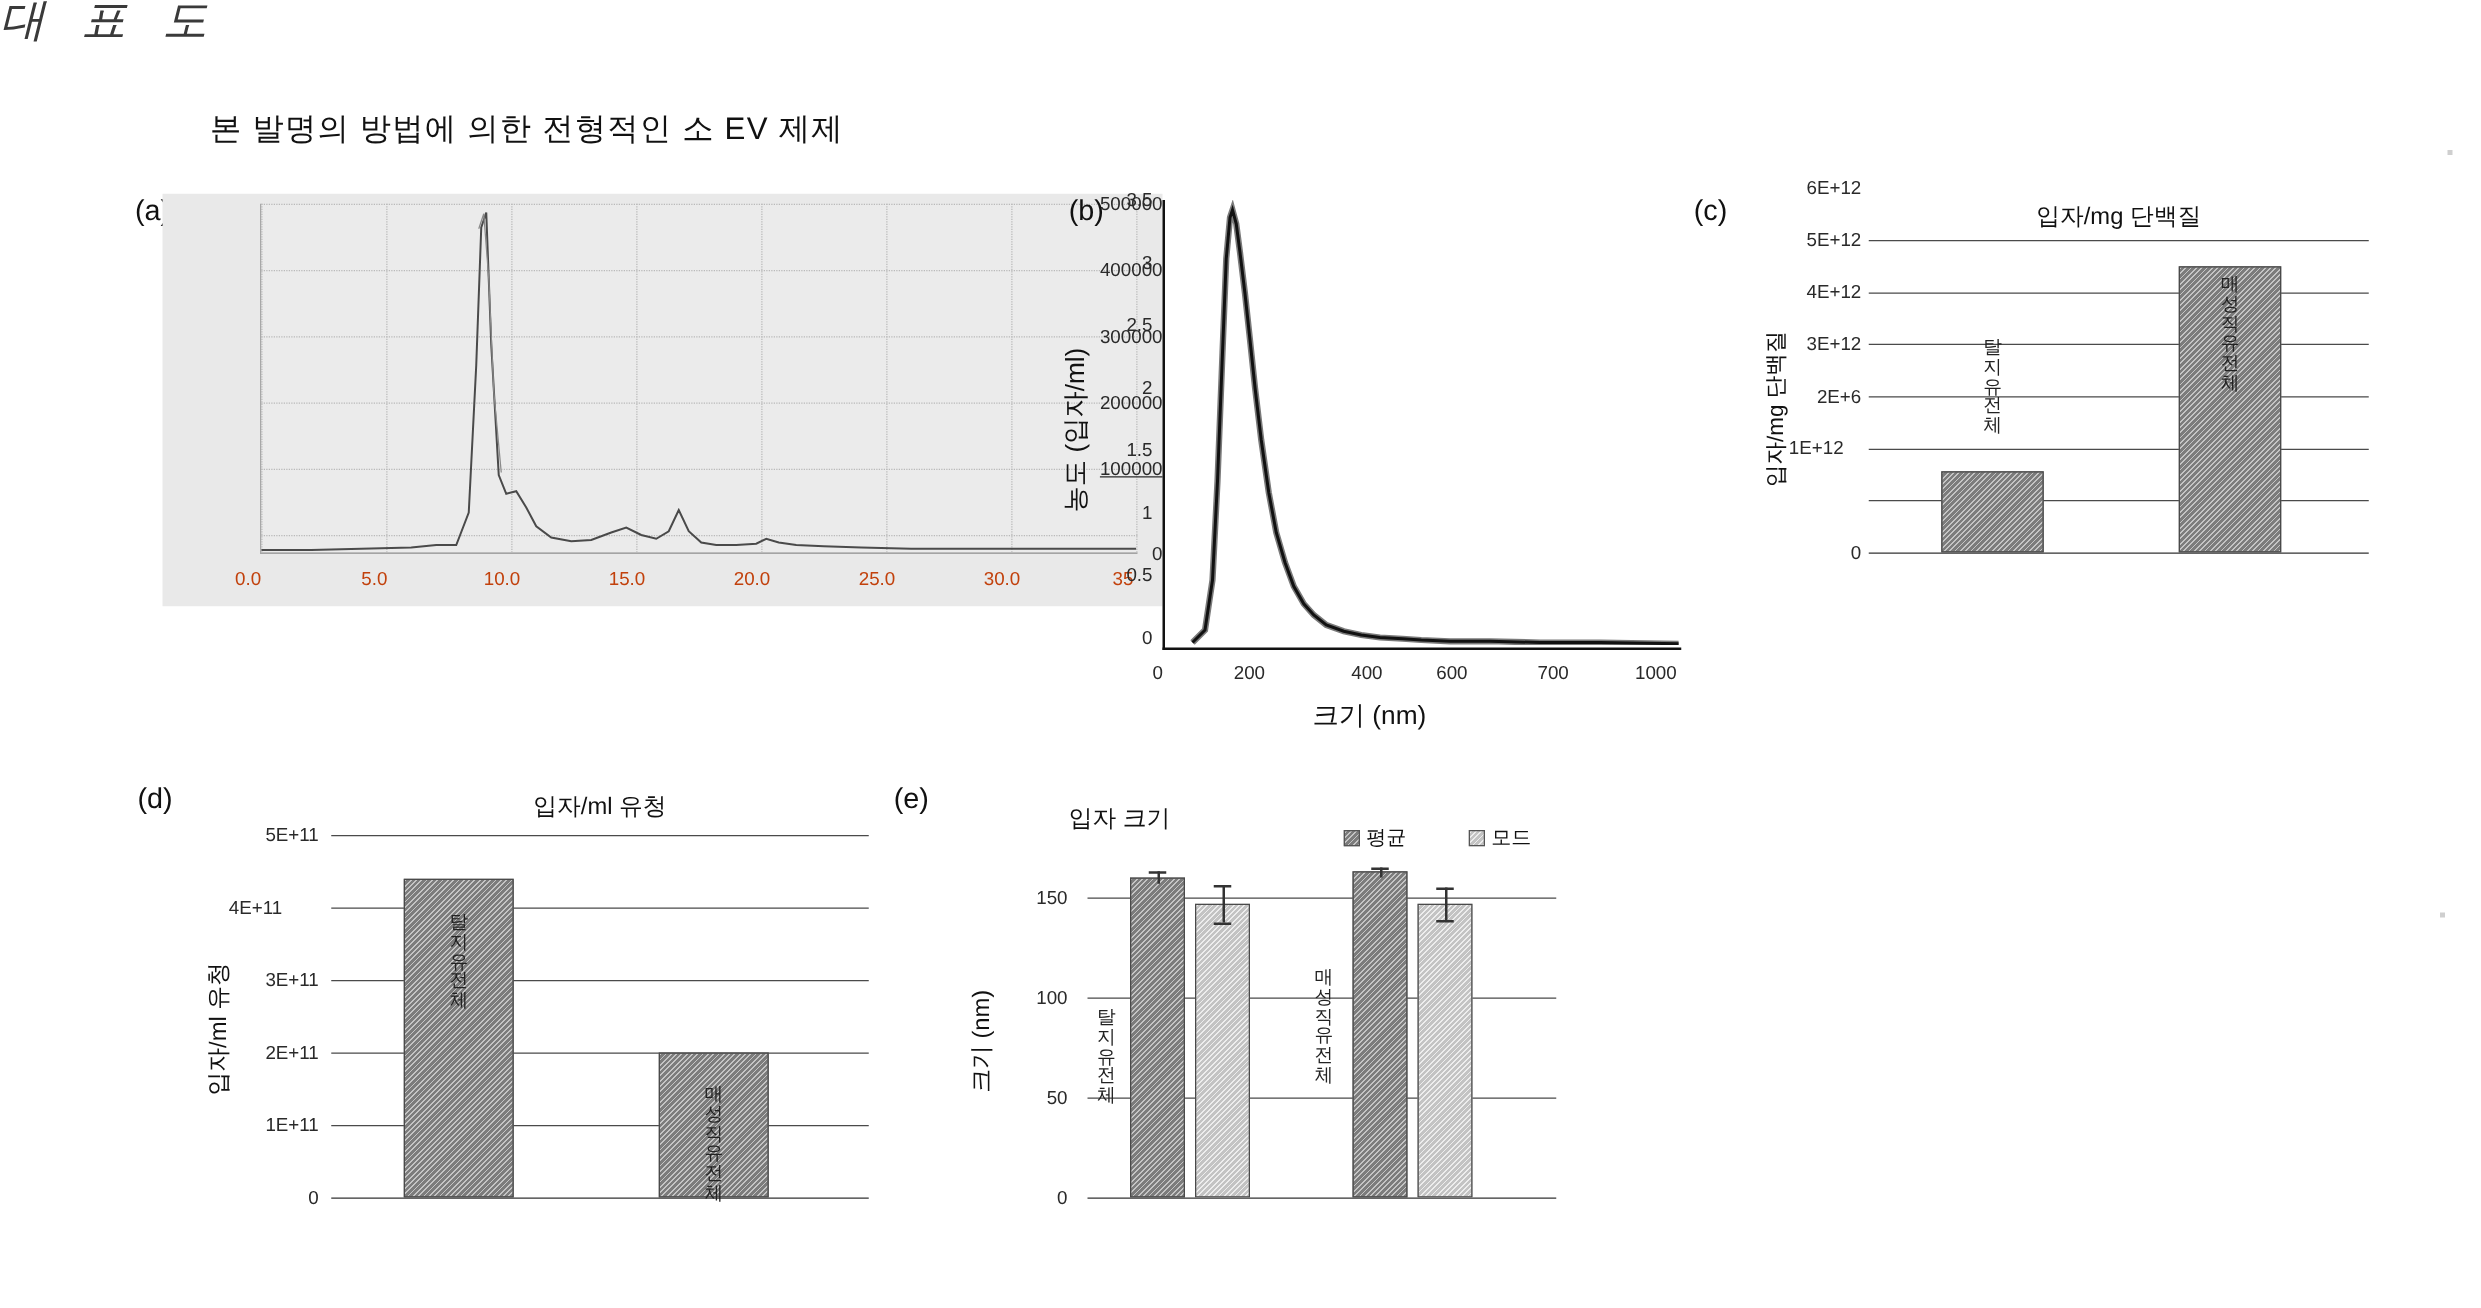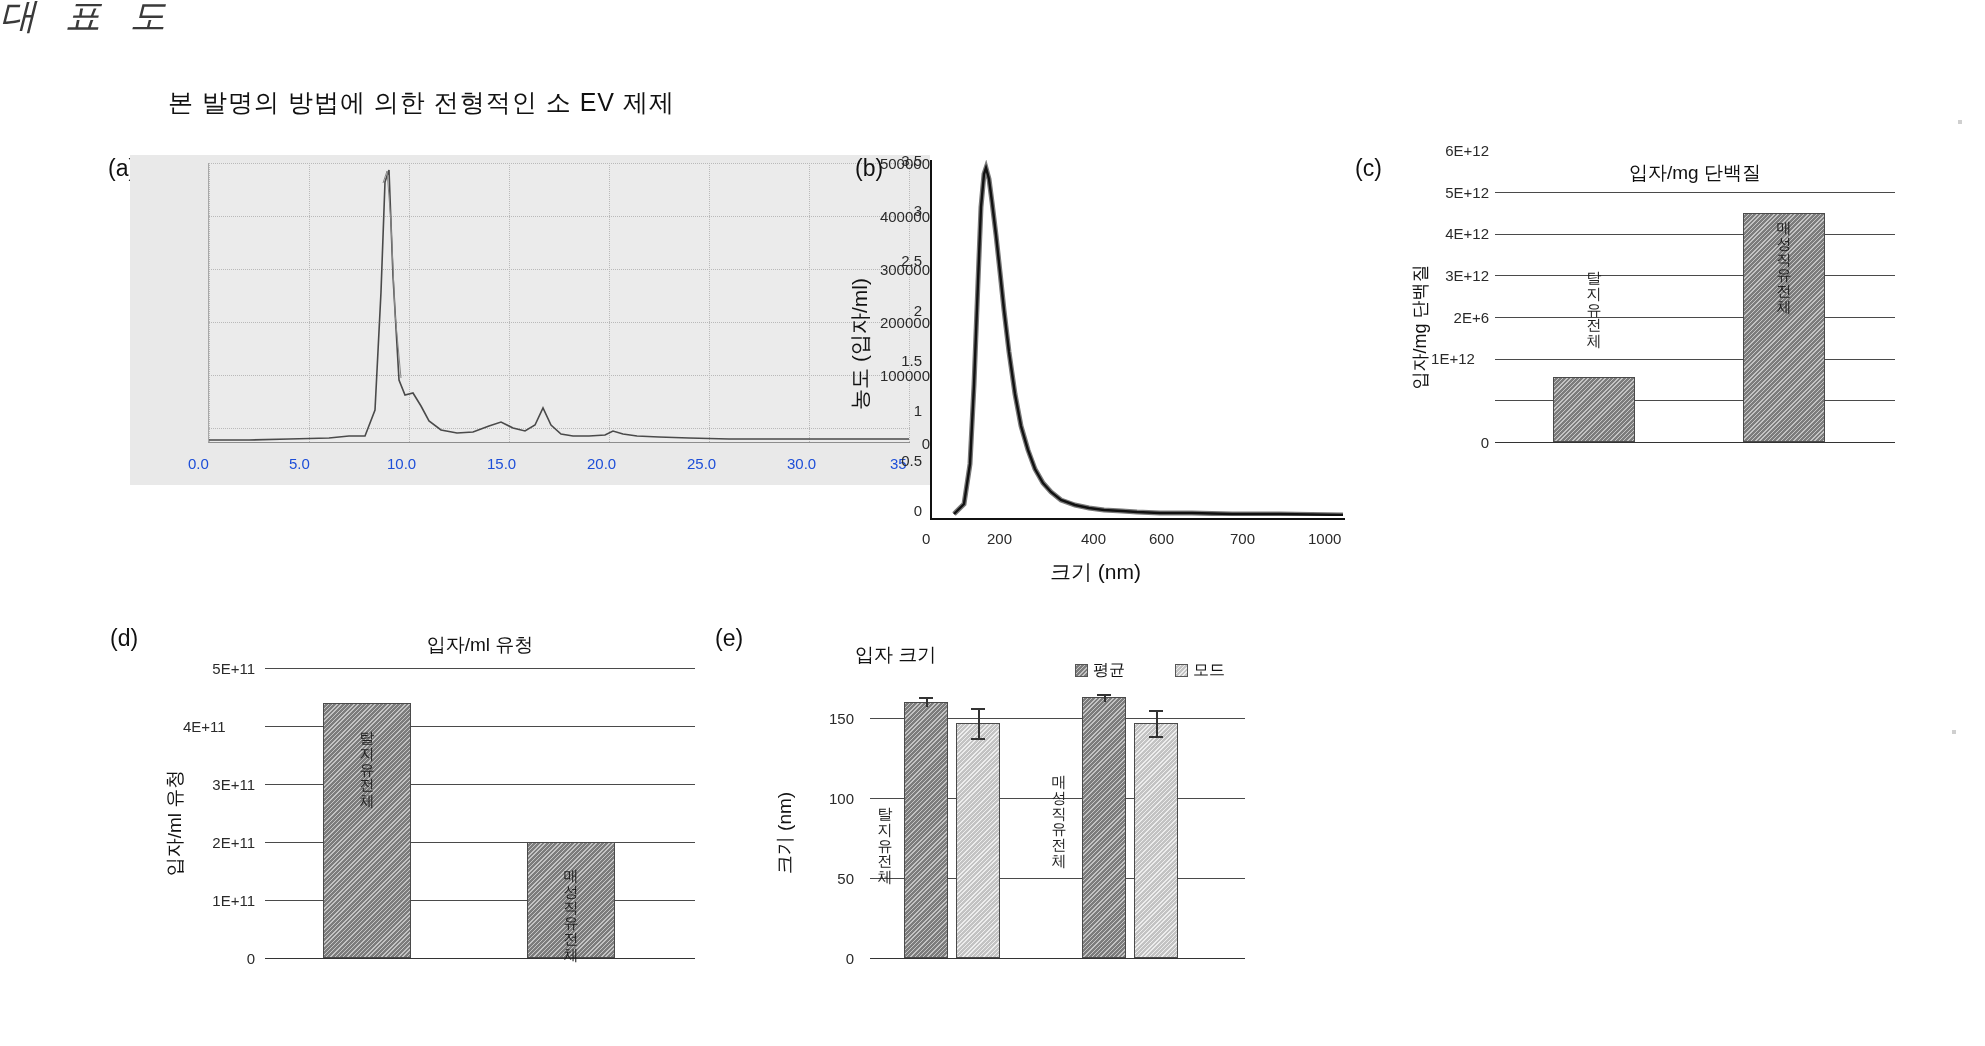--- a/index.html
+++ b/index.html
@@ -77,21 +77,21 @@
   .a-gridv {
     position: absolute; top: 0; width: 0;
     border-left: 1px dotted #b9b9b9;
     height: 100%;
   }
   .a-gridh {
     position: absolute; left: 0; width: 100%; height: 0;
     border-top: 1px dotted #b9b9b9;
   }
   #a-ylabels .tick { right: 0; text-align: right; }
-  #a-xlabels .tick { color: #1d4ed8; }
+  #a-xlabels .tick { color: #c2410c; }
 
   
   #panel-b { left: 830px; top: 150px; width: 540px; height: 400px; }
   #b-plot {
     left: 100px; top: 10px; width: 415px; height: 360px;
     border-left: 2px solid #111;
     border-bottom: 2px solid #111;
     box-sizing: border-box;
   }
 
@@ -204,21 +204,21 @@
       <polyline fill="none" stroke="#4a4a4a" stroke-width="1.6" points="0,277 40,277 80,276 120,275 140,273 156,273 166,247 172,129 176,19 180,7 184,113 190,217 196,232 204,230 212,243 220,258 232,267 248,270 264,269 280,263 292,259 304,265 316,268 326,262 334,245 342,262 352,271 364,273 380,273 396,272 404,268 414,271 428,273 450,274 480,275 520,276 560,276 600,276 640,276 680,276 700,276"></polyline>
       <polyline fill="none" stroke="#8a8a8a" stroke-width="1" points="174,20 178,8 182,60 186,150 192,215"></polyline>
     </svg>
   </div>
 
   <div id="a-ylabels">
     <div class="tick" style="top:0px; width:74px;">500000</div>
     <div class="tick" style="top:53px; width:74px;">400000</div>
     <div class="tick" style="top:106px; width:74px;">300000</div>
     <div class="tick" style="top:159px; width:74px;">200000</div>
-    <div class="tick" style="top:212px; width:89px;">100000</div>
+    <div class="tick" style="top:212px; width:89px;text-decoration:underline;">100000</div>
     <div class="tick" style="top:280px; width:74px;">0</div>
   </div>
 
   <div id="a-xlabels">
     <div class="tick" style="left:58px;  top:300px;">0.0</div>
     <div class="tick" style="left:159px; top:300px;">5.0</div>
     <div class="tick" style="left:257px; top:300px;">10.0</div>
     <div class="tick" style="left:357px; top:300px;">15.0</div>
     <div class="tick" style="left:457px; top:300px;">20.0</div>
     <div class="tick" style="left:557px; top:300px;">25.0</div>

